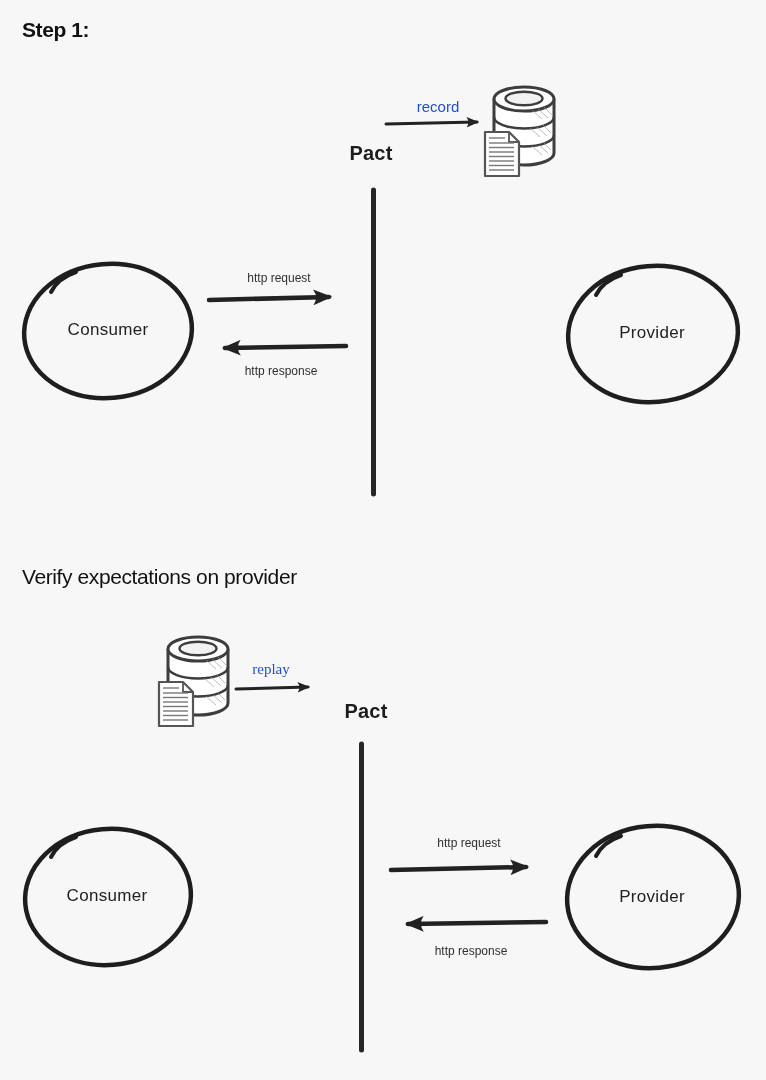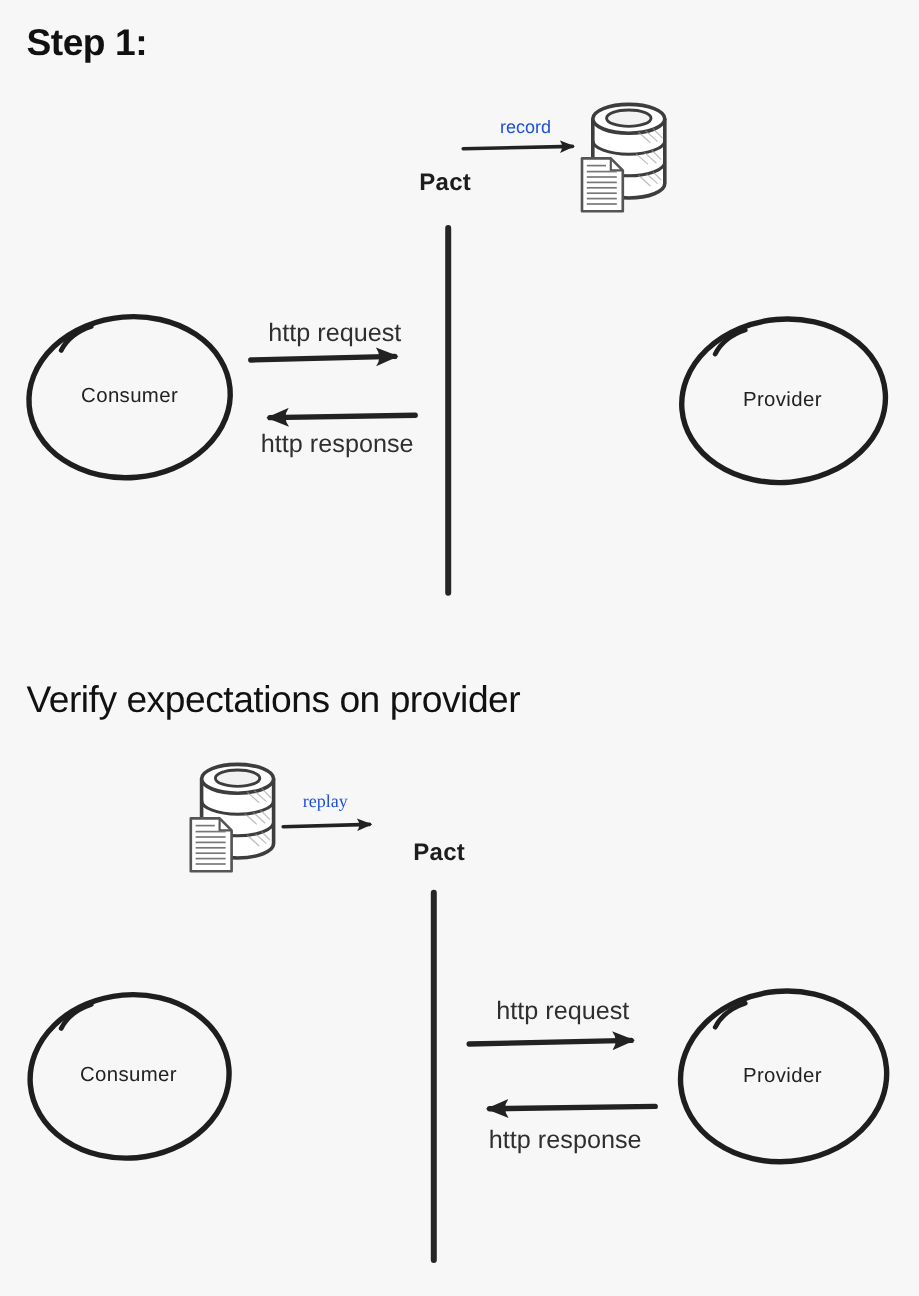--- a/index.html
+++ b/index.html
@@ -8,34 +8,34 @@
     width:766px;height:1080px;
     background:#f7f7f7;
     font-family:"Liberation Sans", sans-serif;
     overflow:hidden;
   }
   .canvas svg{position:absolute;left:0;top:0;}
   .heading{
     position:absolute;
     display:flex;align-items:flex-start;
     color:#111;
-    font-size:31px;
+    font-size:21px;
     letter-spacing:-0.4px;
     white-space:nowrap;
   }
   .heading .bold{font-weight:bold;margin-right:9px;}
   .lbl{
     position:absolute;
     transform:translate(-50%,-50%);
     white-space:nowrap;
     color:#2e2e2e;
   }
   .pact{font-size:20px;font-weight:600;color:#1d1d1d;letter-spacing:0.2px;}
   .node{font-size:17px;color:#222;letter-spacing:0.3px;}
-  .arrowlbl{font-size:21px;color:#2f2f2f;}
+  .arrowlbl{font-size:12px;color:#2f2f2f;}
   .smalllbl{font-size:15px;color:#1d4ed8;}
 </style>
 </head>
 <body>
 
 <div class="canvas">
 
   <svg width="766" height="1080" viewBox="0 0 766 1080">
     <defs>
       <marker id="ah" viewBox="0 0 12 10" refX="10" refY="5" markerWidth="4.2" markerHeight="3.6" orient="auto" markerUnits="strokeWidth">

